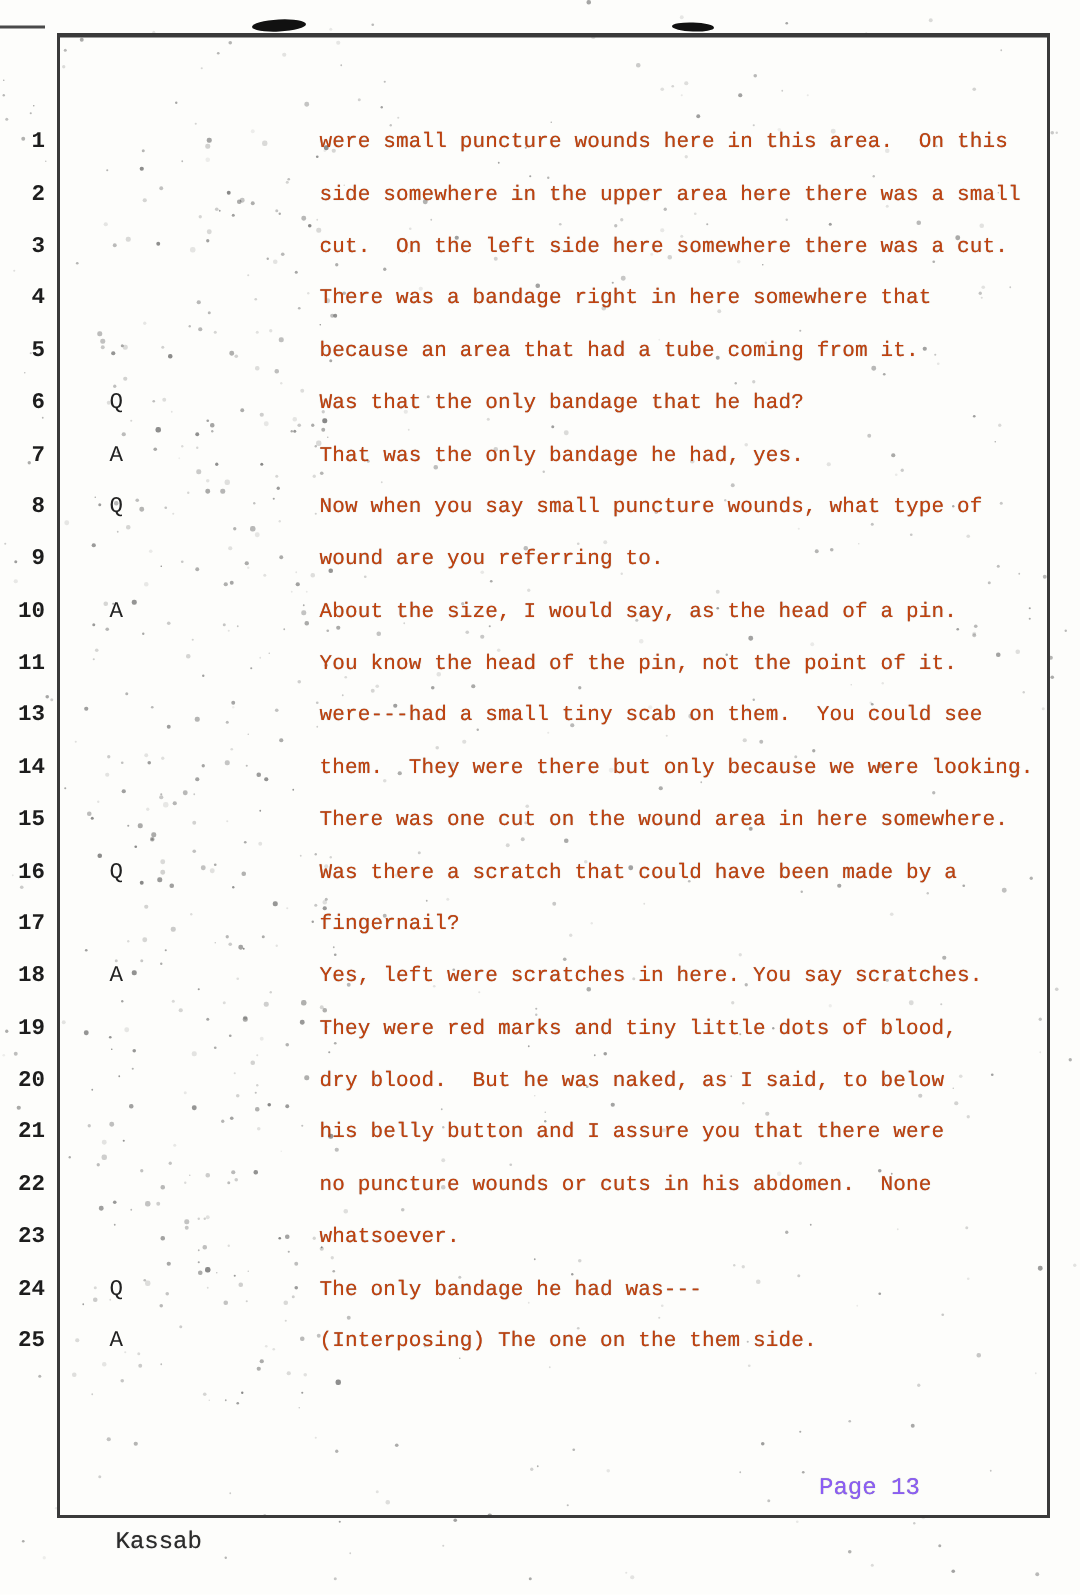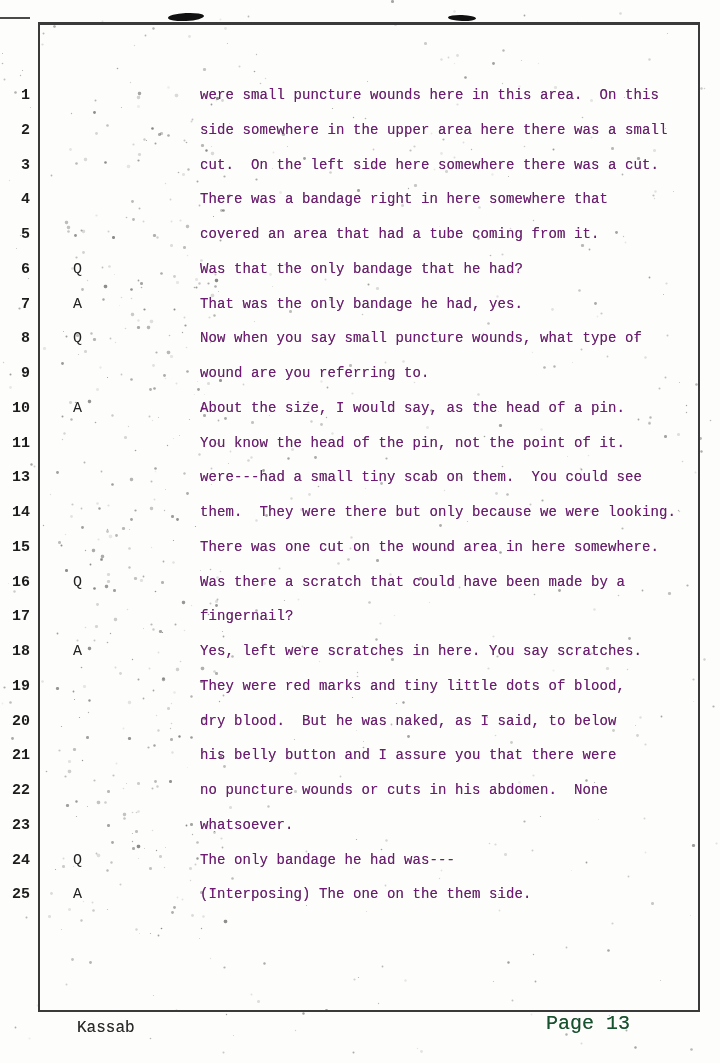--- a/index.html
+++ b/index.html
@@ -37,31 +37,32 @@
   .ln{
     width:30px;text-align:right;
     font-size:15px;font-weight:bold;color:#1d1d1d;
     flex:0 0 30px;
   }
   .sp{
     flex:0 0 170px;width:170px;box-sizing:border-box;padding-left:43px;
     font-size:15px;color:#222;
   }
   .tx{
-    flex:1 1 auto;font-size:14px;white-space:pre;color:#701a75;
+    flex:1 1 auto;font-size:14px;white-space:pre;color:#c2410c;
     text-shadow:0 0 0.5px rgba(20,20,20,0.55);
     letter-spacing:0.1px;
+    margin-left:13px;
   }
   
   .footer-left{
     position:absolute;left:77px;top:1019px;font-size:16px;color:#2b2b2b;
     text-shadow:0 0 0.5px rgba(20,20,20,0.5);
   }
   .footer-right{
-    position:absolute;left:546px;top:1012px;font-size:20px;color:#14532d;
+    position:absolute;left:546px;top:983px;font-size:16px;color:#8b5cf6;
     text-shadow:0 0 0.5px rgba(20,20,20,0.5);
   }
   
   .noise-dot{
     position:absolute;left:0;top:0;width:1px;height:1px;border-radius:50%;
     background:transparent;pointer-events:none;
   }
 </style>
 </head>
 <body>
@@ -94,21 +95,21 @@
         <span class="tx">cut.  On the left side here somewhere there was a cut.</span>
       </div>
       <div class="row">
         <span class="ln">4</span>
         <span class="sp"></span>
         <span class="tx">There was a bandage right in here somewhere that</span>
       </div>
       <div class="row">
         <span class="ln">5</span>
         <span class="sp"></span>
-        <span class="tx">covered an area that had a tube coming from it.</span>
+        <span class="tx">because an area that had a tube coming from it.</span>
       </div>
       <div class="row">
         <span class="ln">6</span>
         <span class="sp">Q</span>
         <span class="tx">Was that the only bandage that he had?</span>
       </div>
       <div class="row">
         <span class="ln">7</span>
         <span class="sp">A</span>
         <span class="tx">That was the only bandage he had, yes.</span>

